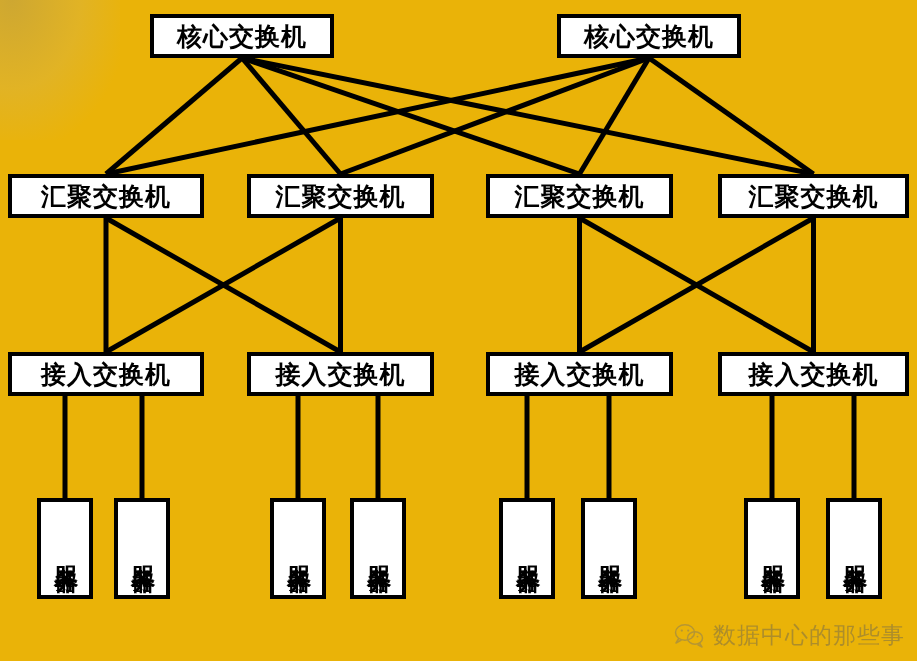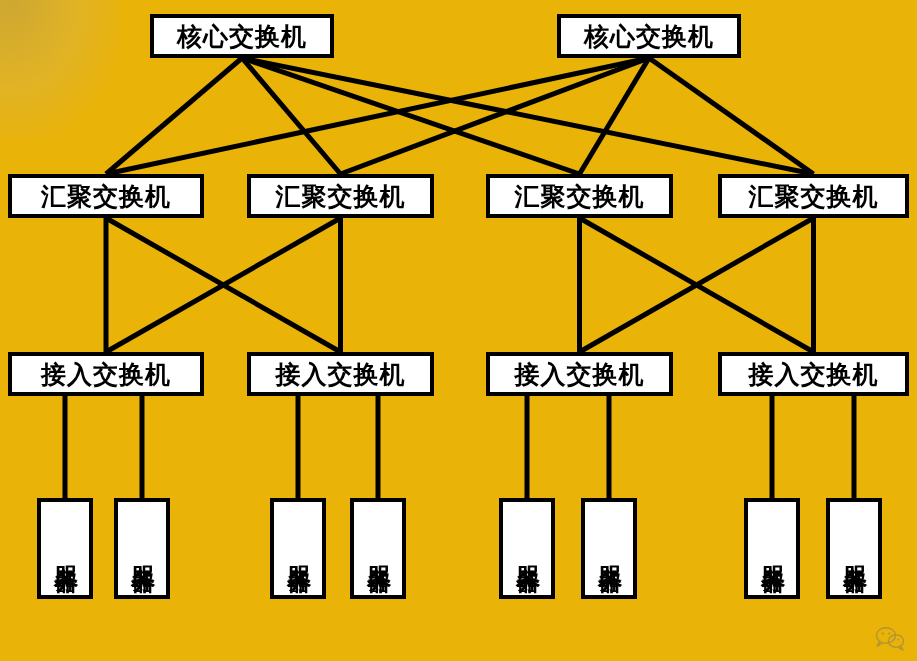--- a/index.html
+++ b/index.html
@@ -143,15 +143,16 @@
     <svg width="30" height="25" viewBox="0 0 30 25">
       <ellipse cx="11" cy="9.5" rx="9.5" ry="7.8" fill="none" stroke="#6e6e6e" stroke-width="1.5"></ellipse>
       <path d="M5 15 L2 20 L7.5 17" fill="none" stroke="#6e6e6e" stroke-width="1.5" stroke-linejoin="round"></path>
       <circle cx="7.8" cy="7.6" r="1.15" fill="#6e6e6e"></circle>
       <circle cx="14.2" cy="7.6" r="1.15" fill="#6e6e6e"></circle>
       <ellipse cx="21" cy="15" rx="7.5" ry="6.2" fill="none" stroke="#6e6e6e" stroke-width="1.5"></ellipse>
       <path d="M25.5 20 L28 24 L23.5 21.5" fill="none" stroke="#6e6e6e" stroke-width="1.5" stroke-linejoin="round"></path>
       <circle cx="18.5" cy="13.6" r="0.95" fill="#6e6e6e"></circle>
       <circle cx="23.5" cy="13.6" r="0.95" fill="#6e6e6e"></circle>
     </svg>
+    <span class="wm-text">数据中心的那些事</span>
   </div>
 
 </div>
 
 </body></html>

